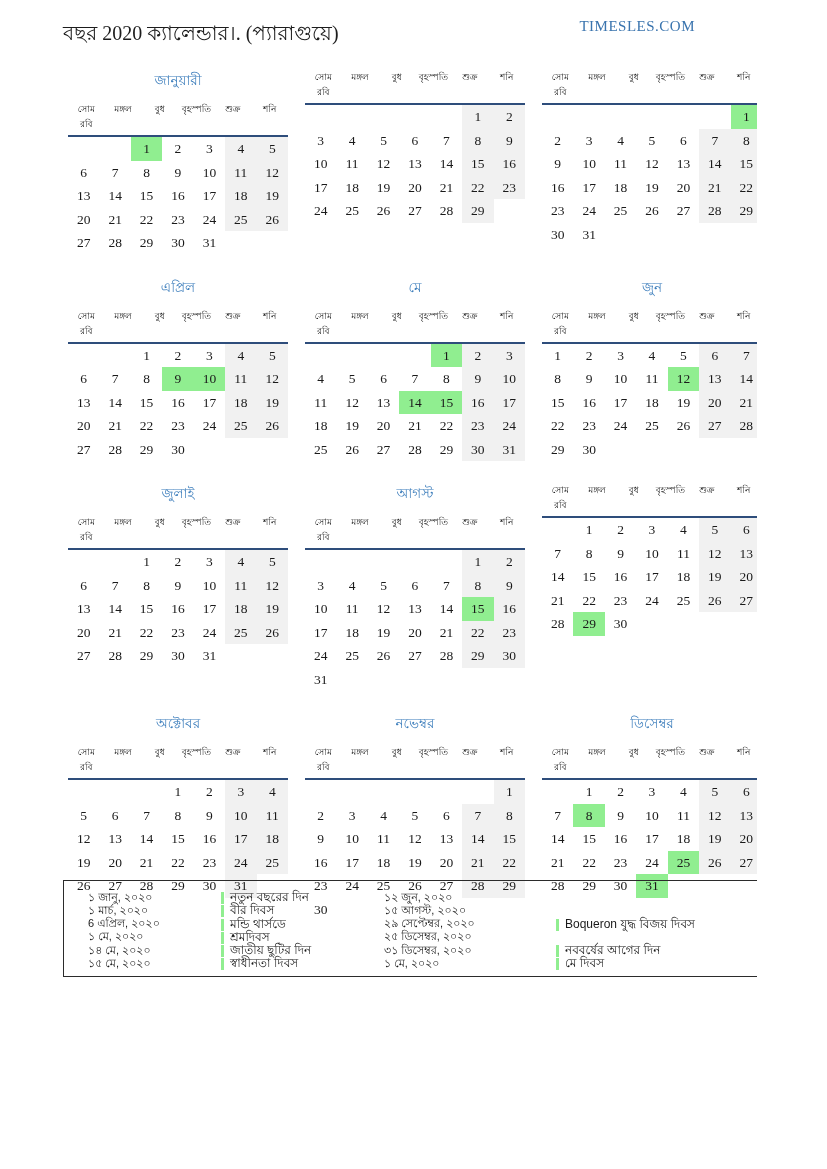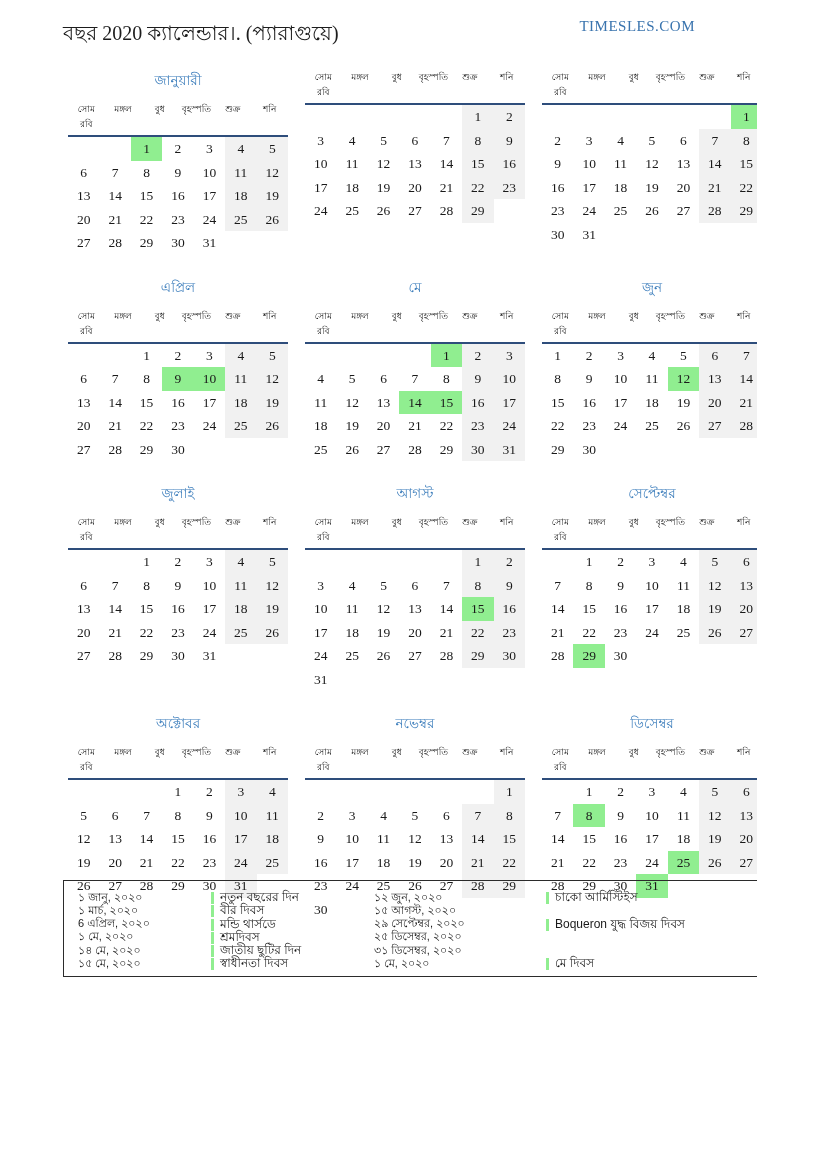--- a/index.html
+++ b/index.html
@@ -69,21 +69,21 @@
     font-family: "Liberation Serif", "DejaVu Serif", serif;
   }
   .day-cell.weekend { background: #f1f1f1; }
   .day-cell.holiday { background: #90ee90; }
 
   
   .legend {
     position: absolute; left: 63px; top: 880px;
     width: 703px;
     border: 1px solid #2b2b2b;
-    padding: 7px 6px 8px 14px;
+    padding: 7px 6px 8px 24px;
   }
   .legend-row {
     display: grid;
     grid-template-columns: 133px 163px 172px 1fr;
     align-items: center;
     height: 13.3px;
   }
   .legend-date {
     font-size: 11px;
     color: #1a1a1a;
@@ -512,21 +512,20 @@
           <div class="day-cell">31</div>
           <div class="day-cell"></div>
           <div class="day-cell"></div>
           <div class="day-cell"></div>
           <div class="day-cell"></div>
           <div class="day-cell"></div>
           <div class="day-cell"></div>
         </div>
       </div>
       <div class="month">
-        <div class="month-title">সেপ্টেম্বর</div>
         <div class="weekday-row">
           <div class="weekday-cell">সোম</div>
           <div class="weekday-cell">মঙ্গল</div>
           <div class="weekday-cell">বুধ</div>
           <div class="weekday-cell">বৃহস্পতি</div>
           <div class="weekday-cell">শুক্র</div>
           <div class="weekday-cell">শনি</div>
           <div class="weekday-cell">রবি</div>
         </div>
         <div class="days-grid">
@@ -724,24 +723,20 @@
     </div>
 
   <div class="legend" id="legend-container">
       <div class="legend-row">
         <div class="legend-date">১ জানু, ২০২০</div>
         <div class="legend-name">
           <span class="legend-marker"></span>
           <span>নতুন বছরের দিন</span>
         </div>
         <div class="legend-date">১২ জুন, ২০২০</div>
-        <div class="legend-name">
-          <span class="legend-marker"></span>
-          <span>চাকো আর্মিস্টিইস</span>
-        </div>
       </div>
       <div class="legend-row">
         <div class="legend-date">১ মার্চ, ২০২০</div>
         <div class="legend-name">
           <span class="legend-marker"></span>
           <span>বীর দিবস</span>
         </div>
         <div class="legend-date">১৫ আগস্ট, ২০২০</div>
       </div>
       <div class="legend-row">
@@ -764,20 +759,24 @@
         </div>
         <div class="legend-date">২৫ ডিসেম্বর, ২০২০</div>
       </div>
       <div class="legend-row">
         <div class="legend-date">১৪ মে, ২০২০</div>
         <div class="legend-name">
           <span class="legend-marker"></span>
           <span>জাতীয় ছুটির দিন</span>
         </div>
         <div class="legend-date">৩১ ডিসেম্বর, ২০২০</div>
+        <div class="legend-name">
+          <span class="legend-marker"></span>
+          <span>নববর্ষের আগের দিন</span>
+        </div>
       </div>
       <div class="legend-row">
         <div class="legend-date">১৫ মে, ২০২০</div>
         <div class="legend-name">
           <span class="legend-marker"></span>
           <span>স্বাধীনতা দিবস</span>
         </div>
         <div class="legend-date">১ মে, ২০২০</div>
         <div class="legend-name">
           <span class="legend-marker"></span>

